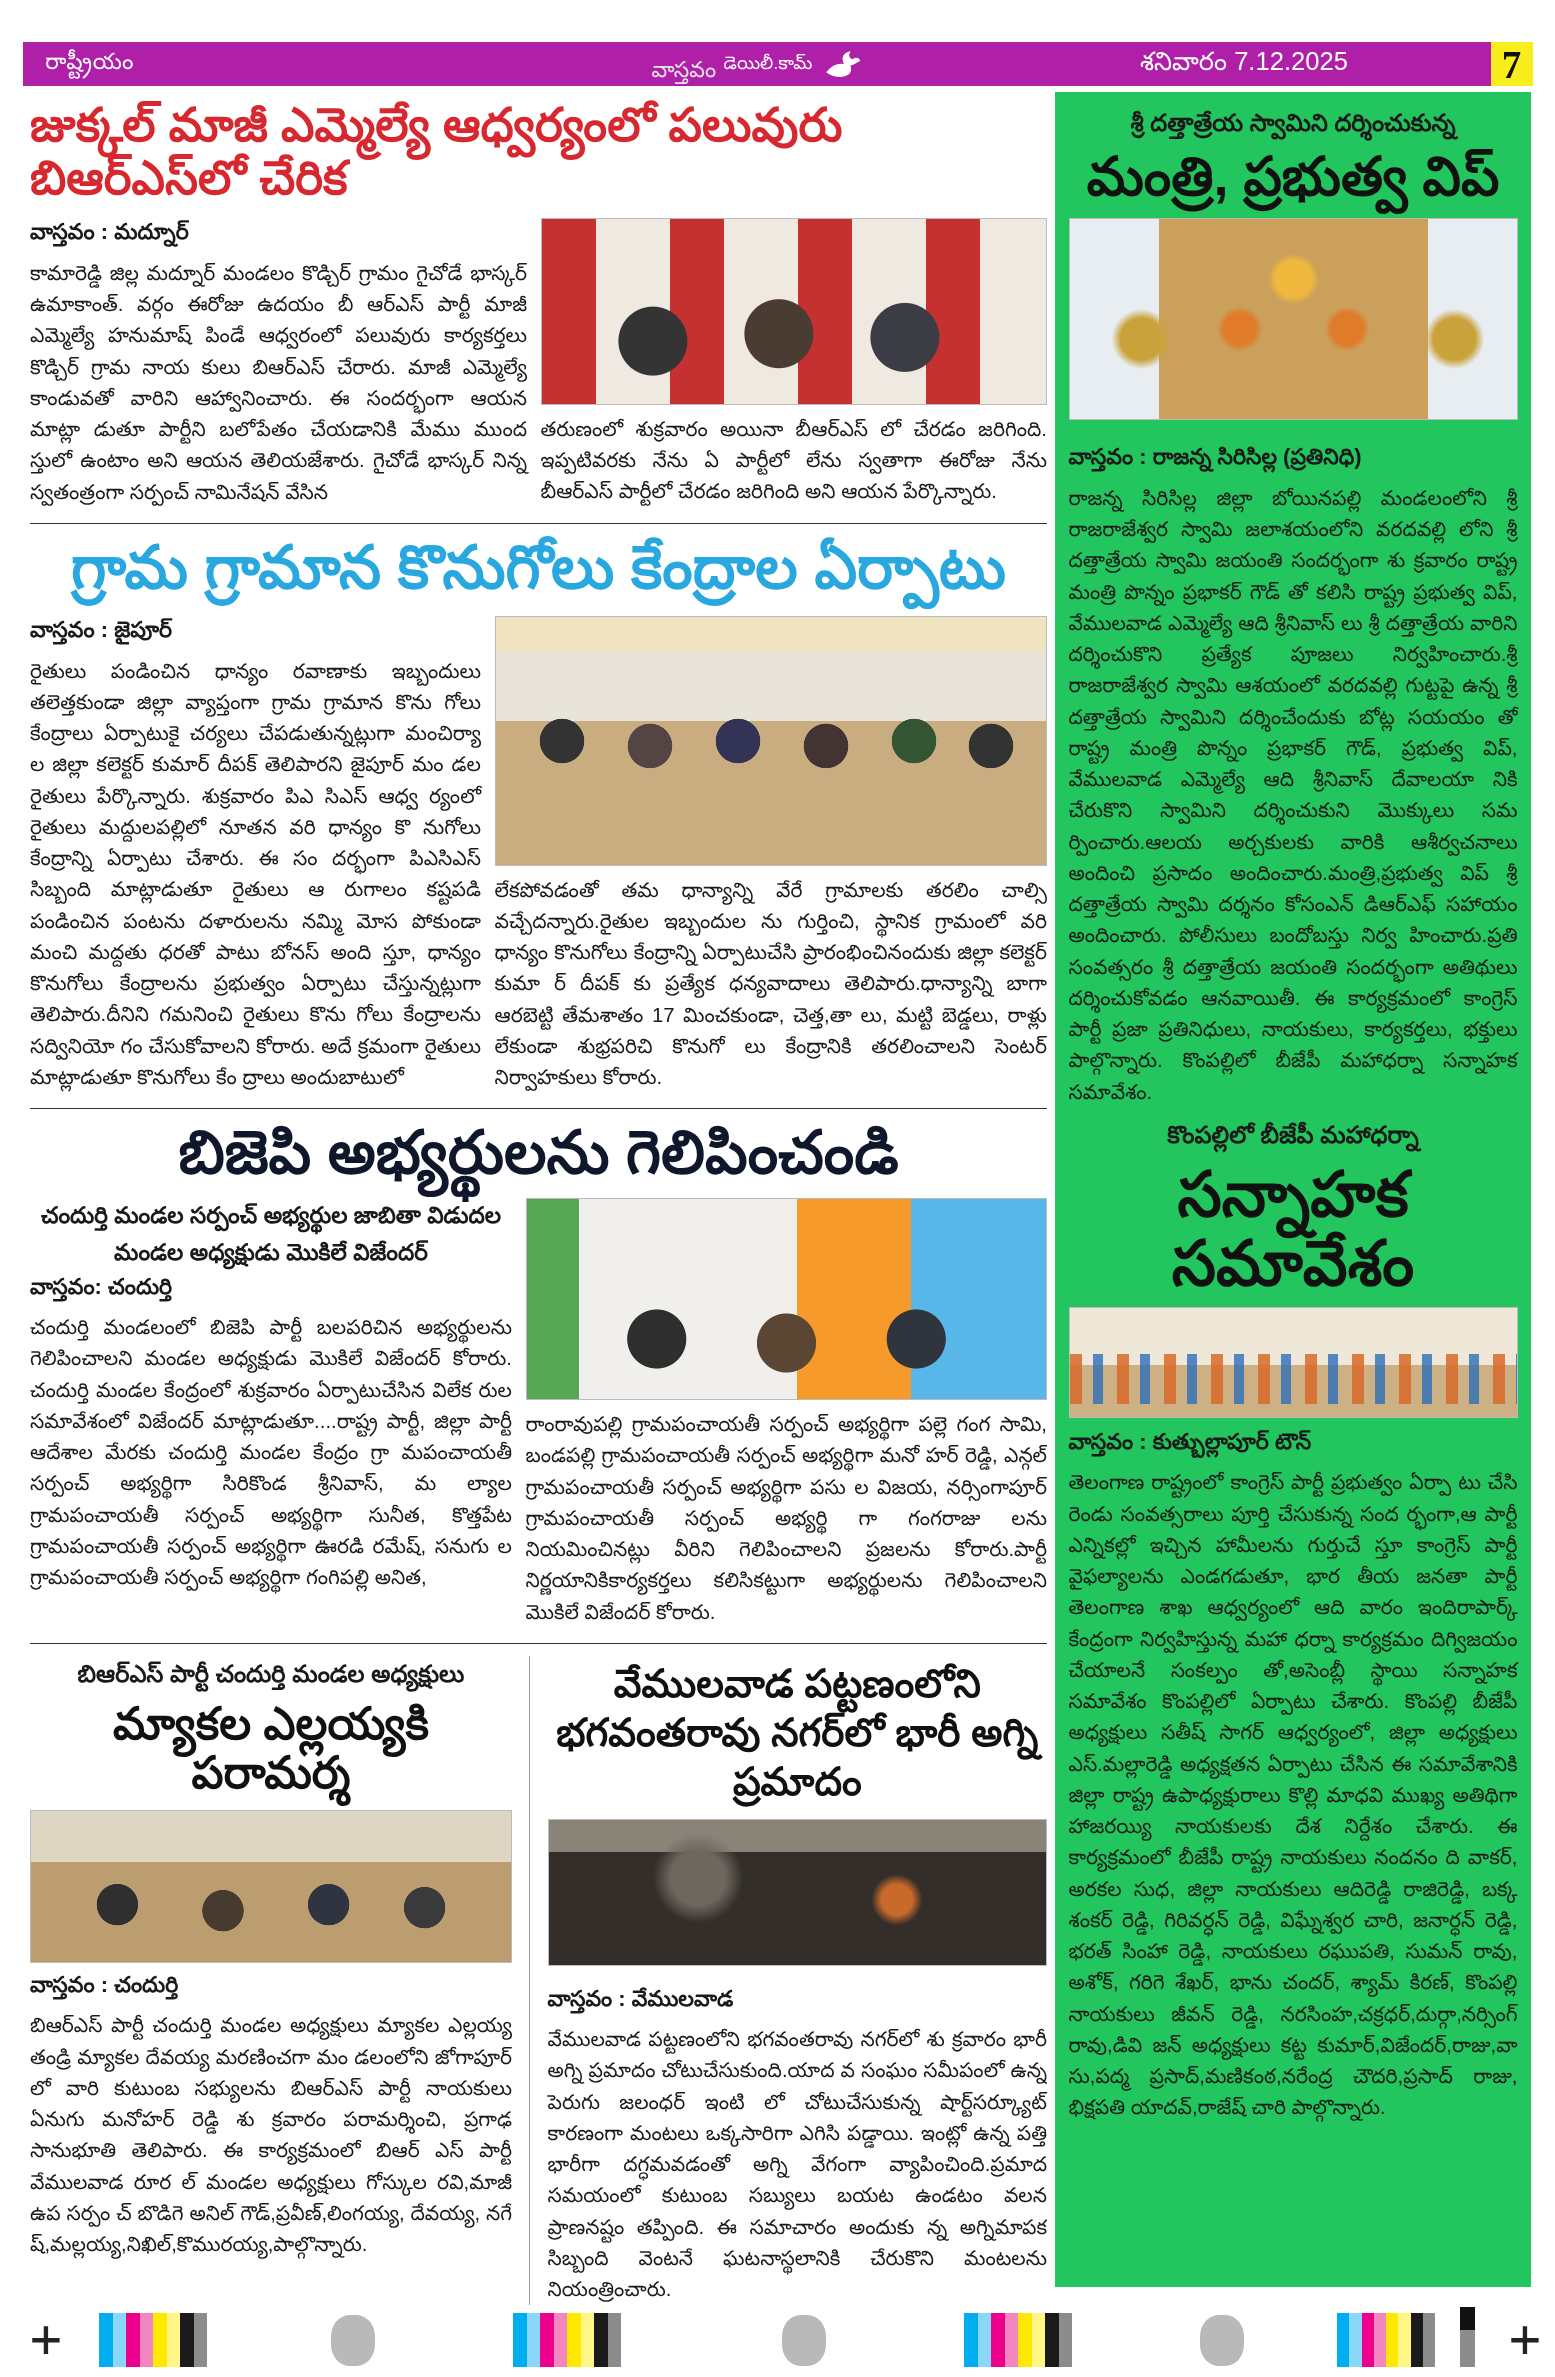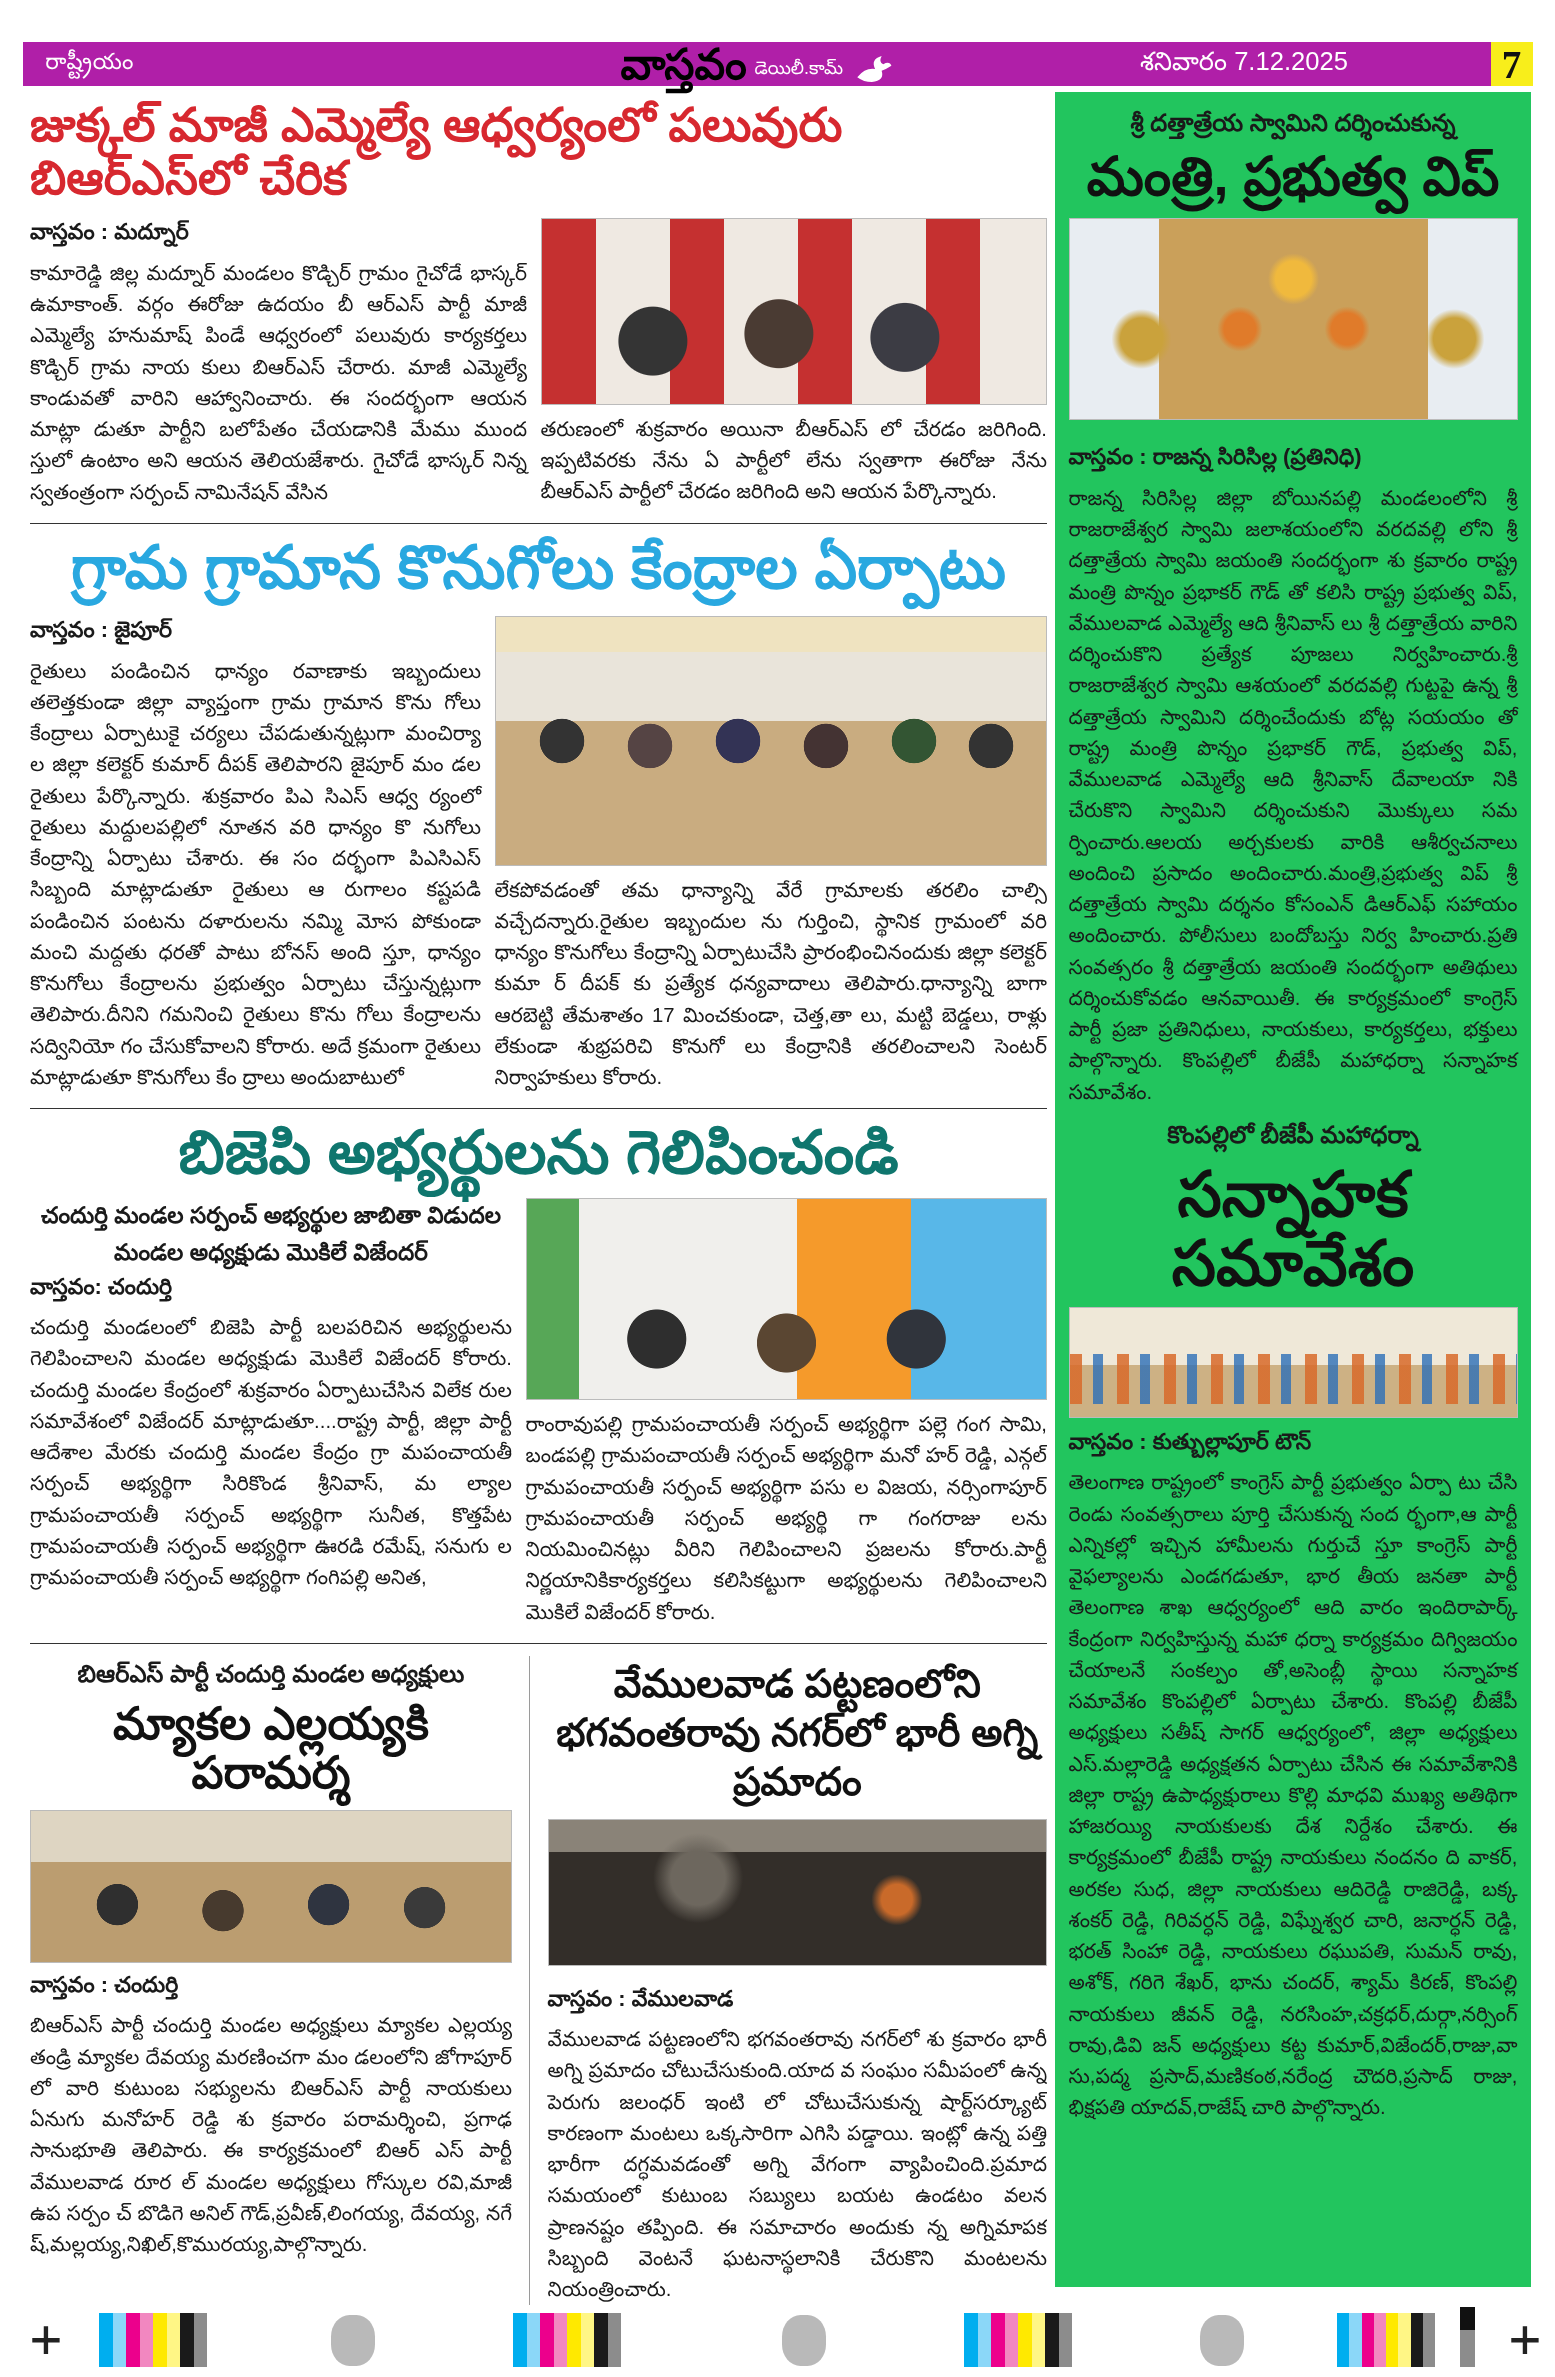--- a/index.html
+++ b/index.html
@@ -4,36 +4,36 @@
 <style>
   html,body{margin:0;padding:0;background:#ffffff;}
   .page{position:relative;width:1555px;height:2377px;background:#fff;overflow:hidden;
         font-family:"Liberation Sans","DejaVu Sans",sans-serif;color:#1a1a1a;}
 
   
   .masthead{position:absolute;left:22.6px;top:42px;width:1510px;height:44px;display:flex;}
   .mast-bar{flex:1;background:#b01fa8;display:flex;align-items:center;position:relative;padding:0 22.6px;}
   .mast-section{color:#fff;font-size:22.6px;letter-spacing:0.8px;}
   .mast-center{position:absolute;left:50%;top:50%;transform:translate(-50%,-50%);display:flex;align-items:flex-end;gap:7.5px;}
-  .mast-title{color:#000000;font-size:43px;font-weight:bold;line-height:1;}
+  .mast-title{color:#e5e5e5;font-size:22px;font-weight:normal;line-height:1;}
   .mast-suffix{color:#fff;font-size:18px;padding-bottom:3px;}
   .mast-bird{width:39px;height:33px;margin-left:3px;}
   .mast-date{margin-left:auto;color:#fff;font-size:25.6px;margin-right:120px;white-space:nowrap;}
   .page-num-box{width:42px;height:44px;background:#f8ee1b;display:flex;align-items:center;justify-content:center;}
   .page-num{font-size:39px;font-weight:bold;color:#111;font-family:"Liberation Serif","DejaVu Serif",serif;}
 
   
   .main-col{position:absolute;left:30px;top:96px;width:1017px;height:2209px;overflow:hidden;}
   .right-col{position:absolute;left:1055px;top:92px;width:476px;height:2195px;background:#22c55e;
              box-sizing:border-box;padding:12px 13.5px;overflow:hidden;}
 
   
   .headline1{color:#d7282f;font-size:47px;font-weight:bold;text-align:left;line-height:1.12;margin:3px 0 13.5px;}
   .headline2{color:#29a8e0;font-size:60px;font-weight:bold;text-align:center;line-height:1.08;margin:7.5px 0 15px;}
-  .headline3{color:#0f766e;font-size:60px;font-weight:bold;text-align:center;line-height:1.08;margin:7.5px 0 12px;}
+  .headline3{color:#0f172a;font-size:60px;font-weight:bold;text-align:center;line-height:1.08;margin:7.5px 0 12px;}
   .art-row{display:flex;gap:13.5px;align-items:flex-start;}
   .dateline{text-align:left;font-weight:bold;font-size:22px;margin:1.5px 0 7.5px;}
   .body-txt{font-size:20.3px;line-height:1.54;text-align:justify;}
   .subhead{text-align:center;font-weight:bold;font-size:23px;line-height:1.35;margin:1.5px 0 6px;}
   .kicker{text-align:center;font-weight:bold;font-size:24px;margin:4.5px 0 3px;}
   .bheadline{color:#111;font-size:45px;font-weight:900;text-align:center;line-height:1.1;margin:4.5px 0 12px;}
   .mheadline{color:#111;font-size:39px;font-weight:900;text-align:center;line-height:1.25;margin:4.5px 0 12px;}
   .rule{border:none;border-top:1.5px solid #333;margin:15px 0 12px;}
 
   .photo{width:100%;border:0.8px solid #bbb;box-sizing:border-box;}

